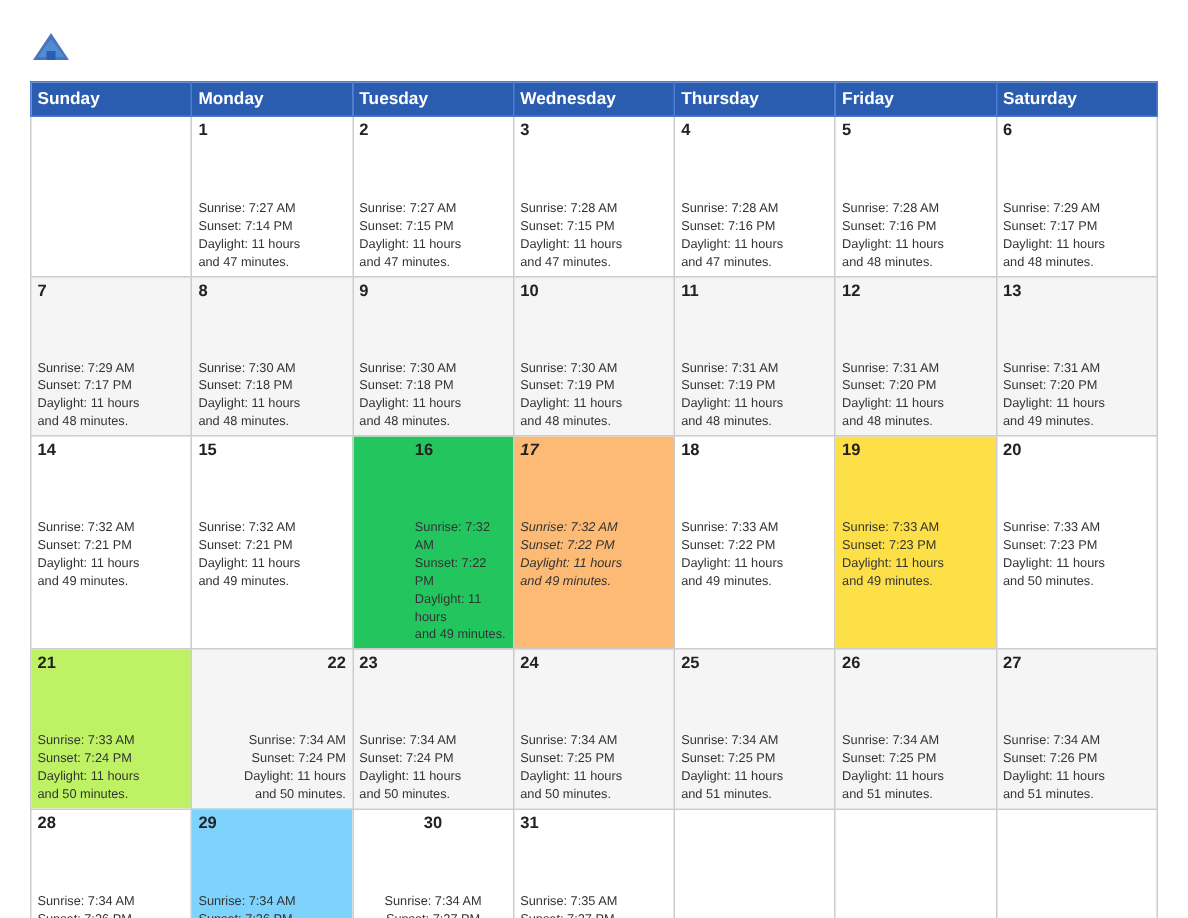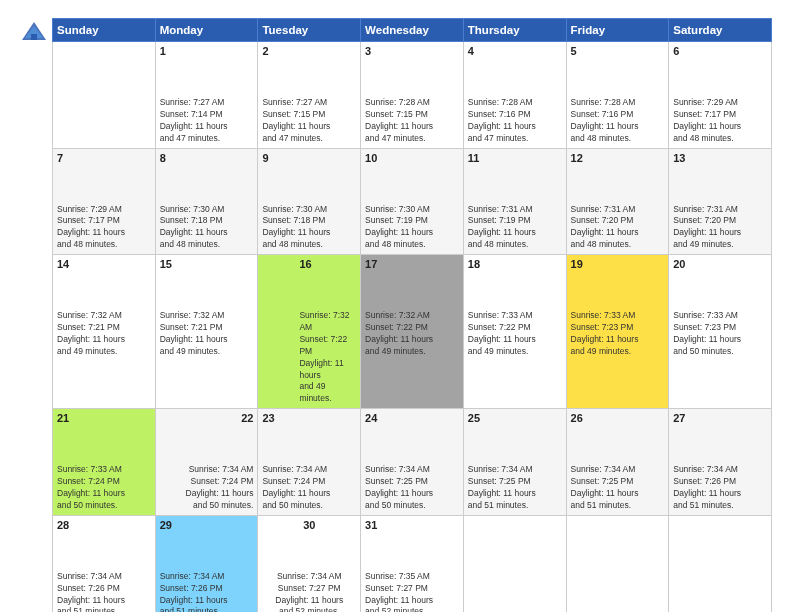--- a/index.html
+++ b/index.html
@@ -8,21 +8,21 @@
       background: #fff;
       width: 792px;
       height: 612px;
       overflow: hidden;
     }
     .page {
       width: 792px;
       height: 612px;
       padding: 18px 20px 10px 20px;
       display: flex;
-      flex-direction: row;
+      flex-direction: column;
     }
     .header {
       display: flex;
       justify-content: space-between;
       align-items: flex-start;
       margin-bottom: 8px;
     }
     .logo {
       display: flex;
       align-items: center;
@@ -231,28 +231,28 @@
 Daylight: 11 hours
 and 49 minutes.</div>
           </td>
           <td style="background: rgb(255, 255, 255);">
             <span class="day-num">15</span>
             <div class="cell-info" style="white-space: pre-line;">Sunrise: 7:32 AM
 Sunset: 7:21 PM
 Daylight: 11 hours
 and 49 minutes.</div>
           </td>
-          <td style="background: #bef264; padding-left: 41px;">
+          <td style="background: #22c55e; padding-left: 41px;">
             <span class="day-num">16</span>
             <div class="cell-info" style="white-space: pre-line;">Sunrise: 7:32 AM
 Sunset: 7:22 PM
 Daylight: 11 hours
 and 49 minutes.</div>
           </td>
-          <td style="background: #a3a3a3;">
+          <td style="background: #fdba74; font-style: italic;">
             <span class="day-num">17</span>
             <div class="cell-info" style="white-space: pre-line;">Sunrise: 7:32 AM
 Sunset: 7:22 PM
 Daylight: 11 hours
 and 49 minutes.</div>
           </td>
           <td style="background: rgb(255, 255, 255);">
             <span class="day-num">18</span>
             <div class="cell-info" style="white-space: pre-line;">Sunrise: 7:33 AM
 Sunset: 7:22 PM

